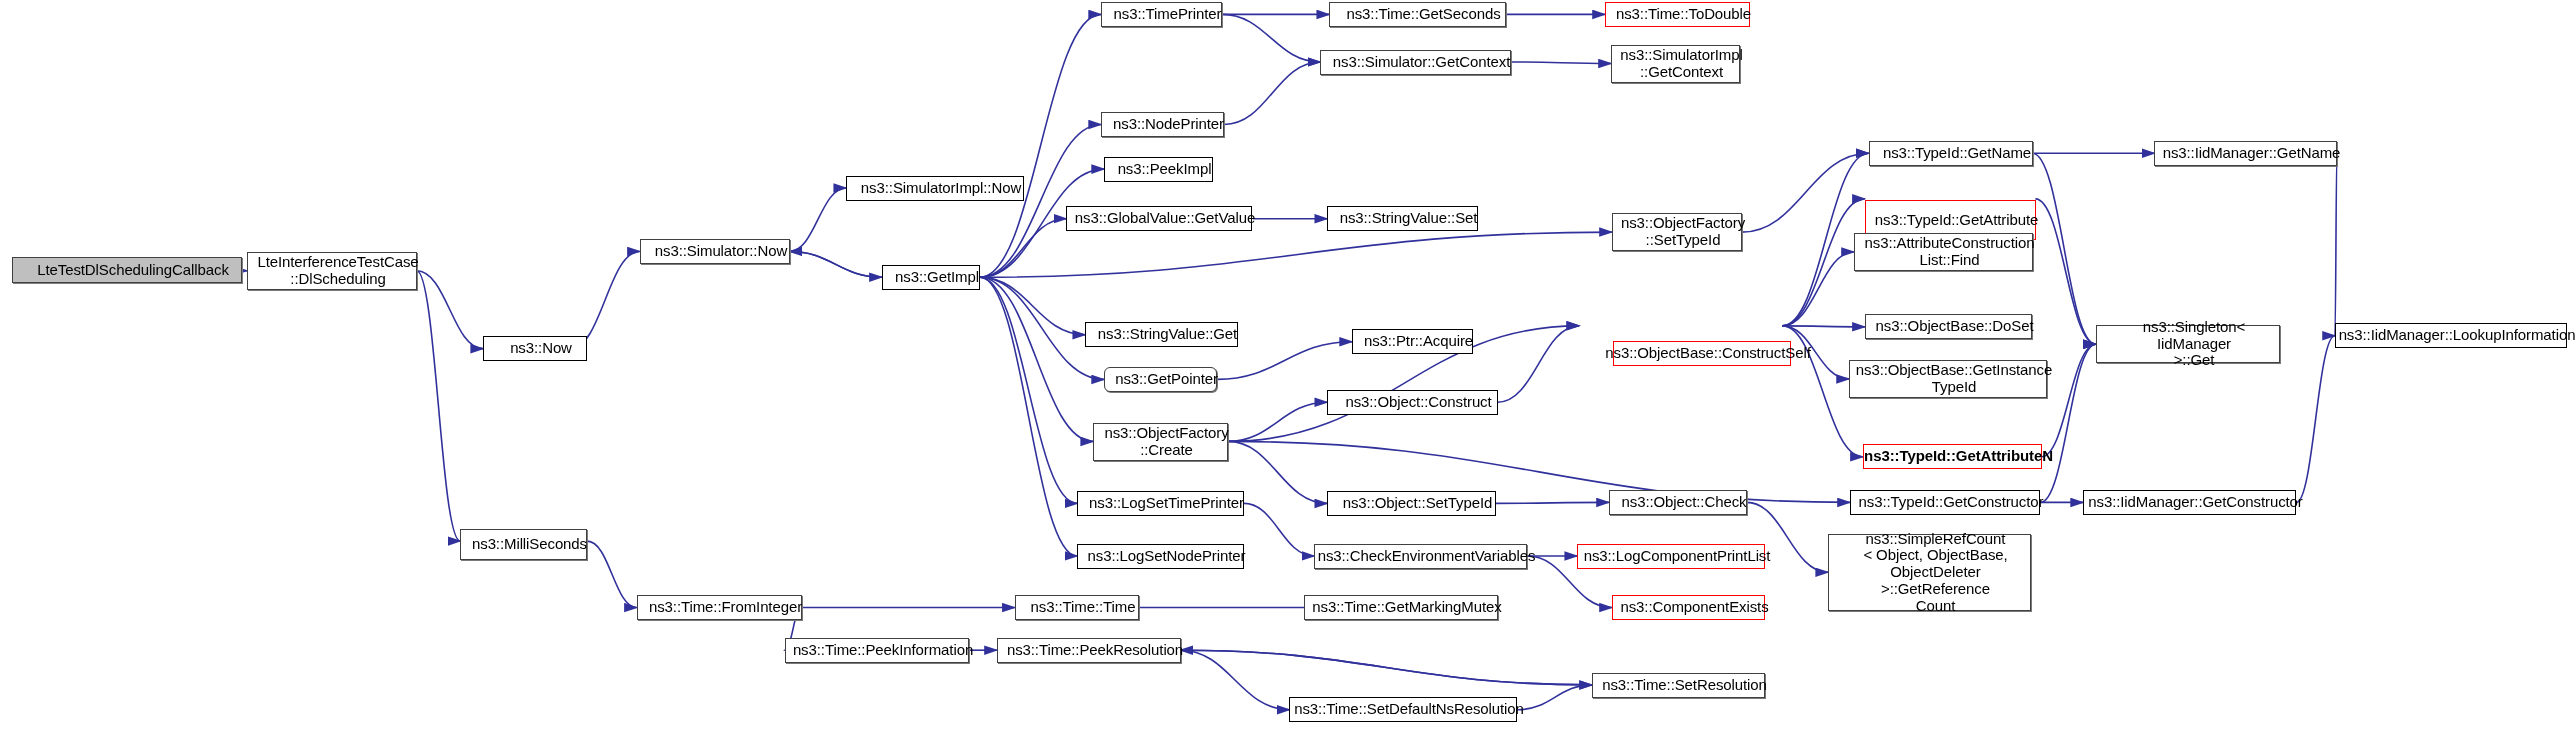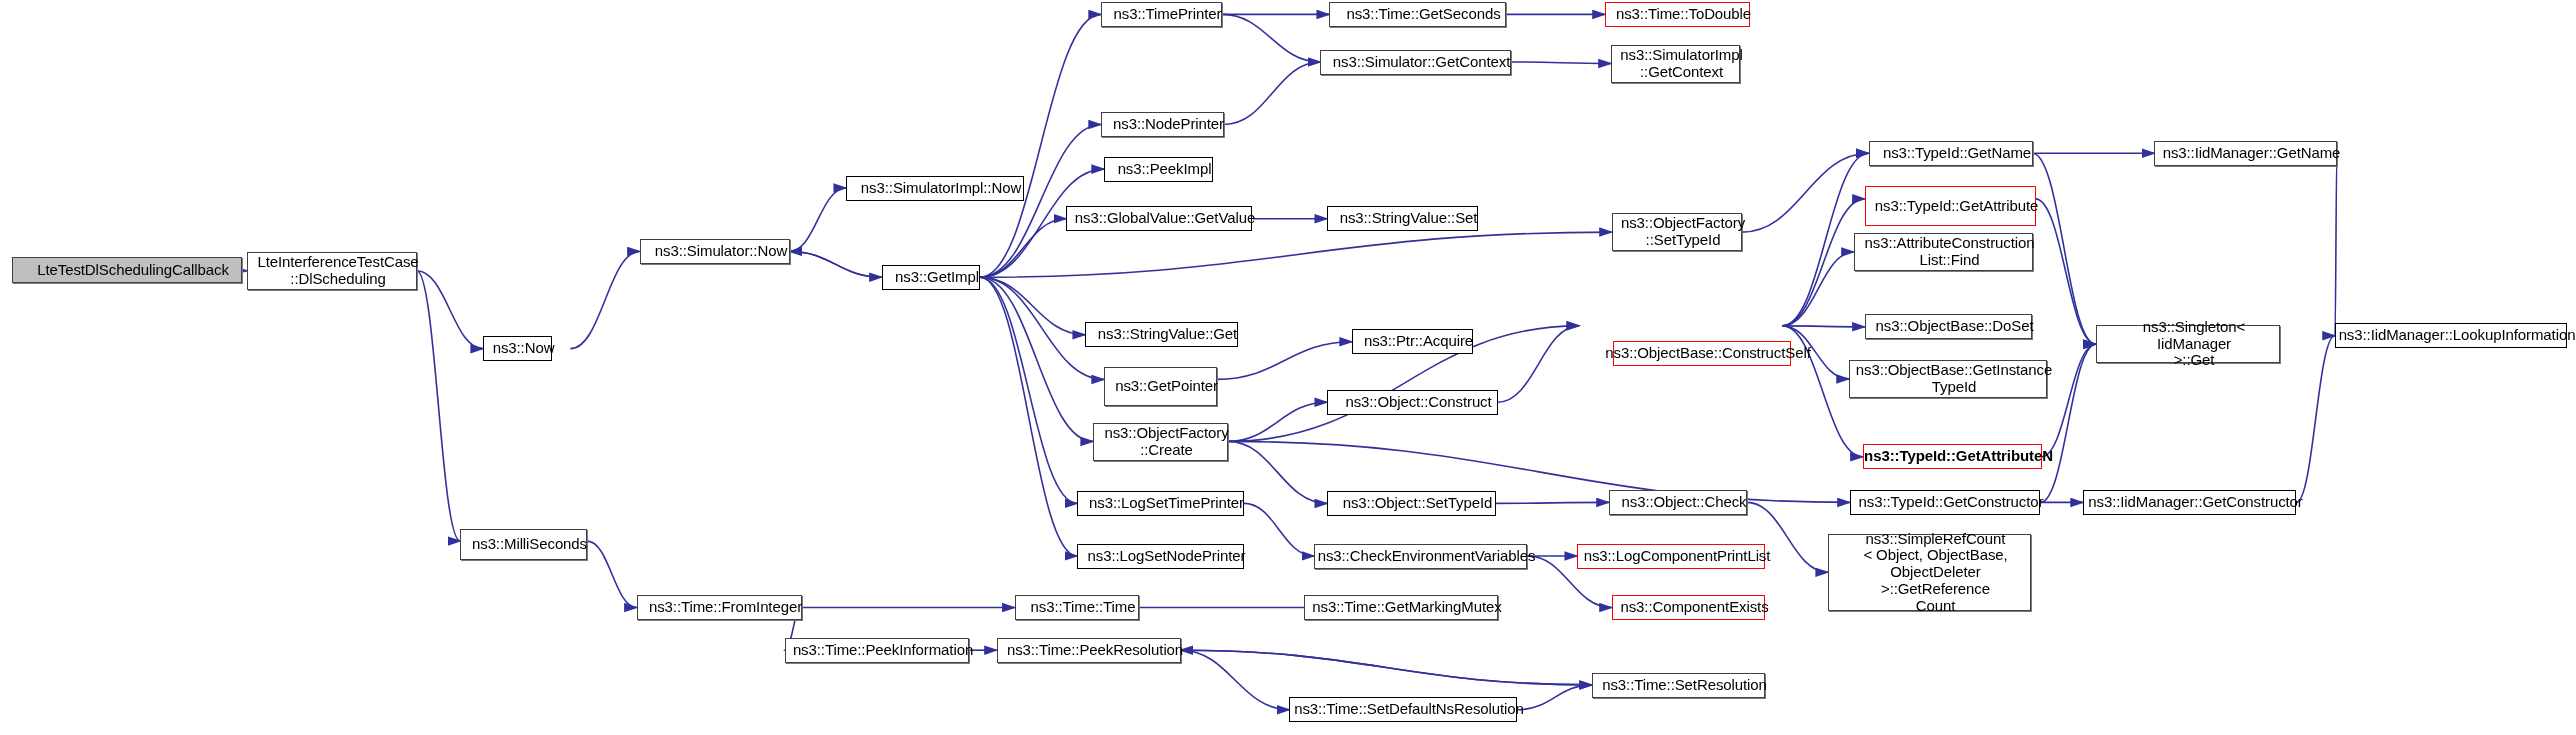--- a/index.html
+++ b/index.html
@@ -111,31 +111,31 @@
         <path d="M1190,655.5 C1376.75,655.5 1418.25,690.5 1605,690.5" fill="none" stroke="#31319c" stroke-width="1.6" marker-end="url(#ah)"></path>
         <path d="M1190,655.5 C1239.5,655.5 1250.5,715.5 1300,715.5" fill="none" stroke="#31319c" stroke-width="1.6" marker-end="url(#ah)"></path>
         <path d="M1530,715.5 C1563.75,715.5 1571.25,690.5 1605,690.5" fill="none" stroke="#31319c" stroke-width="1.6" marker-end="url(#ah)"></path>
         <path d="M1605,690.5 C1418.25,690.5 1376.75,655.5 1190,655.5" fill="none" stroke="#31319c" stroke-width="1.6" marker-end="url(#ah)"></path>
       </g>
   </svg>
   <div id="node-layer">
       <div class="node root" style="left: 12px; top: 257px; width: 230px; height: 26px;">LteTestDlSchedulingCallback</div>
       <div class="node bold" style="left: 247px; top: 252px; width: 170px; height: 38px;">LteInterferenceTestCase
 ::DlScheduling</div>
-      <div class="node" style="left: 483px; top: 336px; width: 69px; height: 25px;">ns3::Now</div>
+      <div class="node" style="left: 483px; top: 336px; width: 104px; height: 25px;">ns3::Now</div>
       <div class="node bold" style="left: 460px; top: 529px; width: 127px; height: 31px;">ns3::MilliSeconds</div>
       <div class="node bold" style="left: 640px; top: 239px; width: 150px; height: 25px;">ns3::Simulator::Now</div>
       <div class="node" style="left: 846px; top: 176px; width: 178px; height: 25px;">ns3::SimulatorImpl::Now</div>
       <div class="node" style="left: 882px; top: 265px; width: 98px; height: 25px;">ns3::GetImpl</div>
       <div class="node bold" style="left: 1101px; top: 2px; width: 121px; height: 25px;">ns3::TimePrinter</div>
       <div class="node bold" style="left: 1101px; top: 112px; width: 123px; height: 25px;">ns3::NodePrinter</div>
       <div class="node" style="left: 1104px; top: 157px; width: 109px; height: 25px;">ns3::PeekImpl</div>
       <div class="node" style="left: 1066px; top: 206px; width: 186px; height: 25px;">ns3::GlobalValue::GetValue</div>
       <div class="node" style="left: 1085px; top: 322px; width: 153px; height: 25px;">ns3::StringValue::Get</div>
-      <div class="node bold" style="left: 1104px; top: 367px; width: 113px; height: 39px;">ns3::GetPointer</div>
+      <div class="node bold" style="left: 1104px; top: 367px; width: 113px; height: 25px; border-radius: 6px;">ns3::GetPointer</div>
       <div class="node bold" style="left: 1093px; top: 423px; width: 135px; height: 38px;">ns3::ObjectFactory
 ::Create</div>
       <div class="node" style="left: 1077px; top: 491px; width: 167px; height: 25px;">ns3::LogSetTimePrinter</div>
       <div class="node" style="left: 1077px; top: 544px; width: 167px; height: 25px;">ns3::LogSetNodePrinter</div>
       <div class="node bold" style="left: 1329px; top: 2px; width: 177px; height: 25px;">ns3::Time::GetSeconds</div>
       <div class="node bold" style="left: 1320px; top: 50px; width: 191px; height: 25px;">ns3::Simulator::GetContext</div>
       <div class="node" style="left: 1327px; top: 206px; width: 151px; height: 25px;">ns3::StringValue::Set</div>
       <div class="node" style="left: 1352px; top: 329px; width: 121px; height: 25px;">ns3::Ptr::Acquire</div>
       <div class="node" style="left: 1327px; top: 390px; width: 171px; height: 25px;">ns3::Object::Construct</div>
       <div class="node" style="left: 1327px; top: 491px; width: 169px; height: 25px;">ns3::Object::SetTypeId</div>
@@ -145,21 +145,21 @@
       <div class="node bold" style="left: 1611px; top: 45px; width: 129px; height: 38px;">ns3::SimulatorImpl
 ::GetContext</div>
       <div class="node bold" style="left: 1612px; top: 213px; width: 130px; height: 38px;">ns3::ObjectFactory
 ::SetTypeId</div>
       <div class="node red" style="left: 1613px; top: 313px; width: 178px; height: 25px; margin-top: 28px;">ns3::ObjectBase::ConstructSelf</div>
       <div class="node bold" style="left: 1609px; top: 490px; width: 138px; height: 25px;">ns3::Object::Check</div>
       <div class="node red" style="left: 1577px; top: 544px; width: 188px; height: 25px;">ns3::LogComponentPrintList</div>
       <div class="node bold" style="left: 1304px; top: 595px; width: 194px; height: 25px;">ns3::Time::GetMarkingMutex</div>
       <div class="node red" style="left: 1612px; top: 595px; width: 153px; height: 25px;">ns3::ComponentExists</div>
       <div class="node bold" style="left: 1869px; top: 141px; width: 164px; height: 25px;">ns3::TypeId::GetName</div>
-      <div class="node red" style="left: 1865px; top: 186px; width: 171px; height: 40px;">ns3::TypeId::GetAttribute</div>
+      <div class="node red" style="left: 1865px; top: 200px; width: 171px; height: 40px;">ns3::TypeId::GetAttribute</div>
       <div class="node bold" style="left: 1854px; top: 233px; width: 179px; height: 38px;">ns3::AttributeConstruction
 List::Find</div>
       <div class="node bold" style="left: 1865px; top: 314px; width: 167px; height: 25px;">ns3::ObjectBase::DoSet</div>
       <div class="node bold" style="left: 1849px; top: 360px; width: 198px; height: 38px;">ns3::ObjectBase::GetInstance
 TypeId</div>
       <div class="node red" style="left: 1863px; top: 444px; width: 179px; height: 25px; font-weight: bold;">ns3::TypeId::GetAttributeN</div>
       <div class="node" style="left: 1850px; top: 490px; width: 190px; height: 25px;">ns3::TypeId::GetConstructor</div>
       <div class="node bold" style="left: 1828px; top: 534px; width: 203px; height: 77px;">ns3::SimpleRefCount
 &lt; Object, ObjectBase,
  ObjectDeleter &gt;::GetReference

